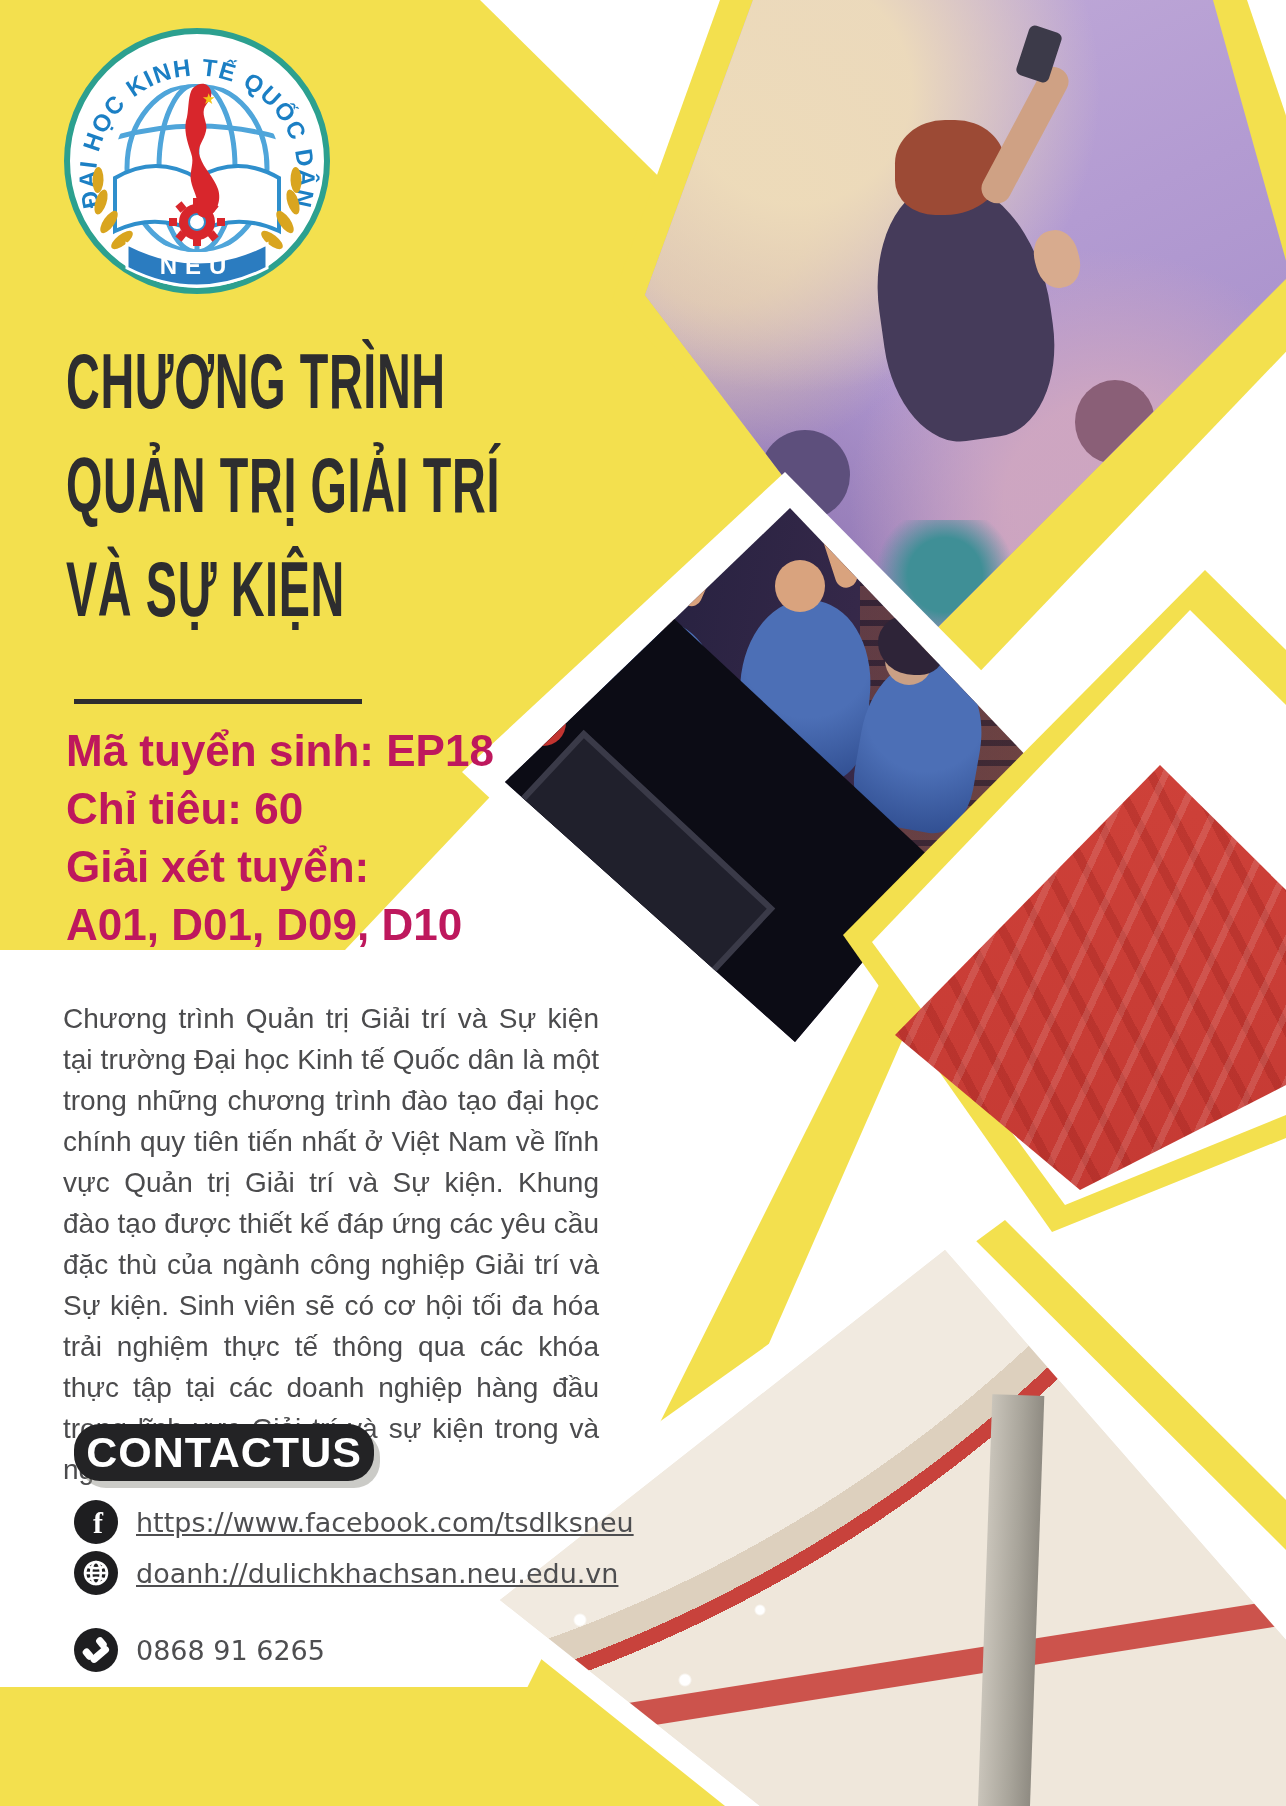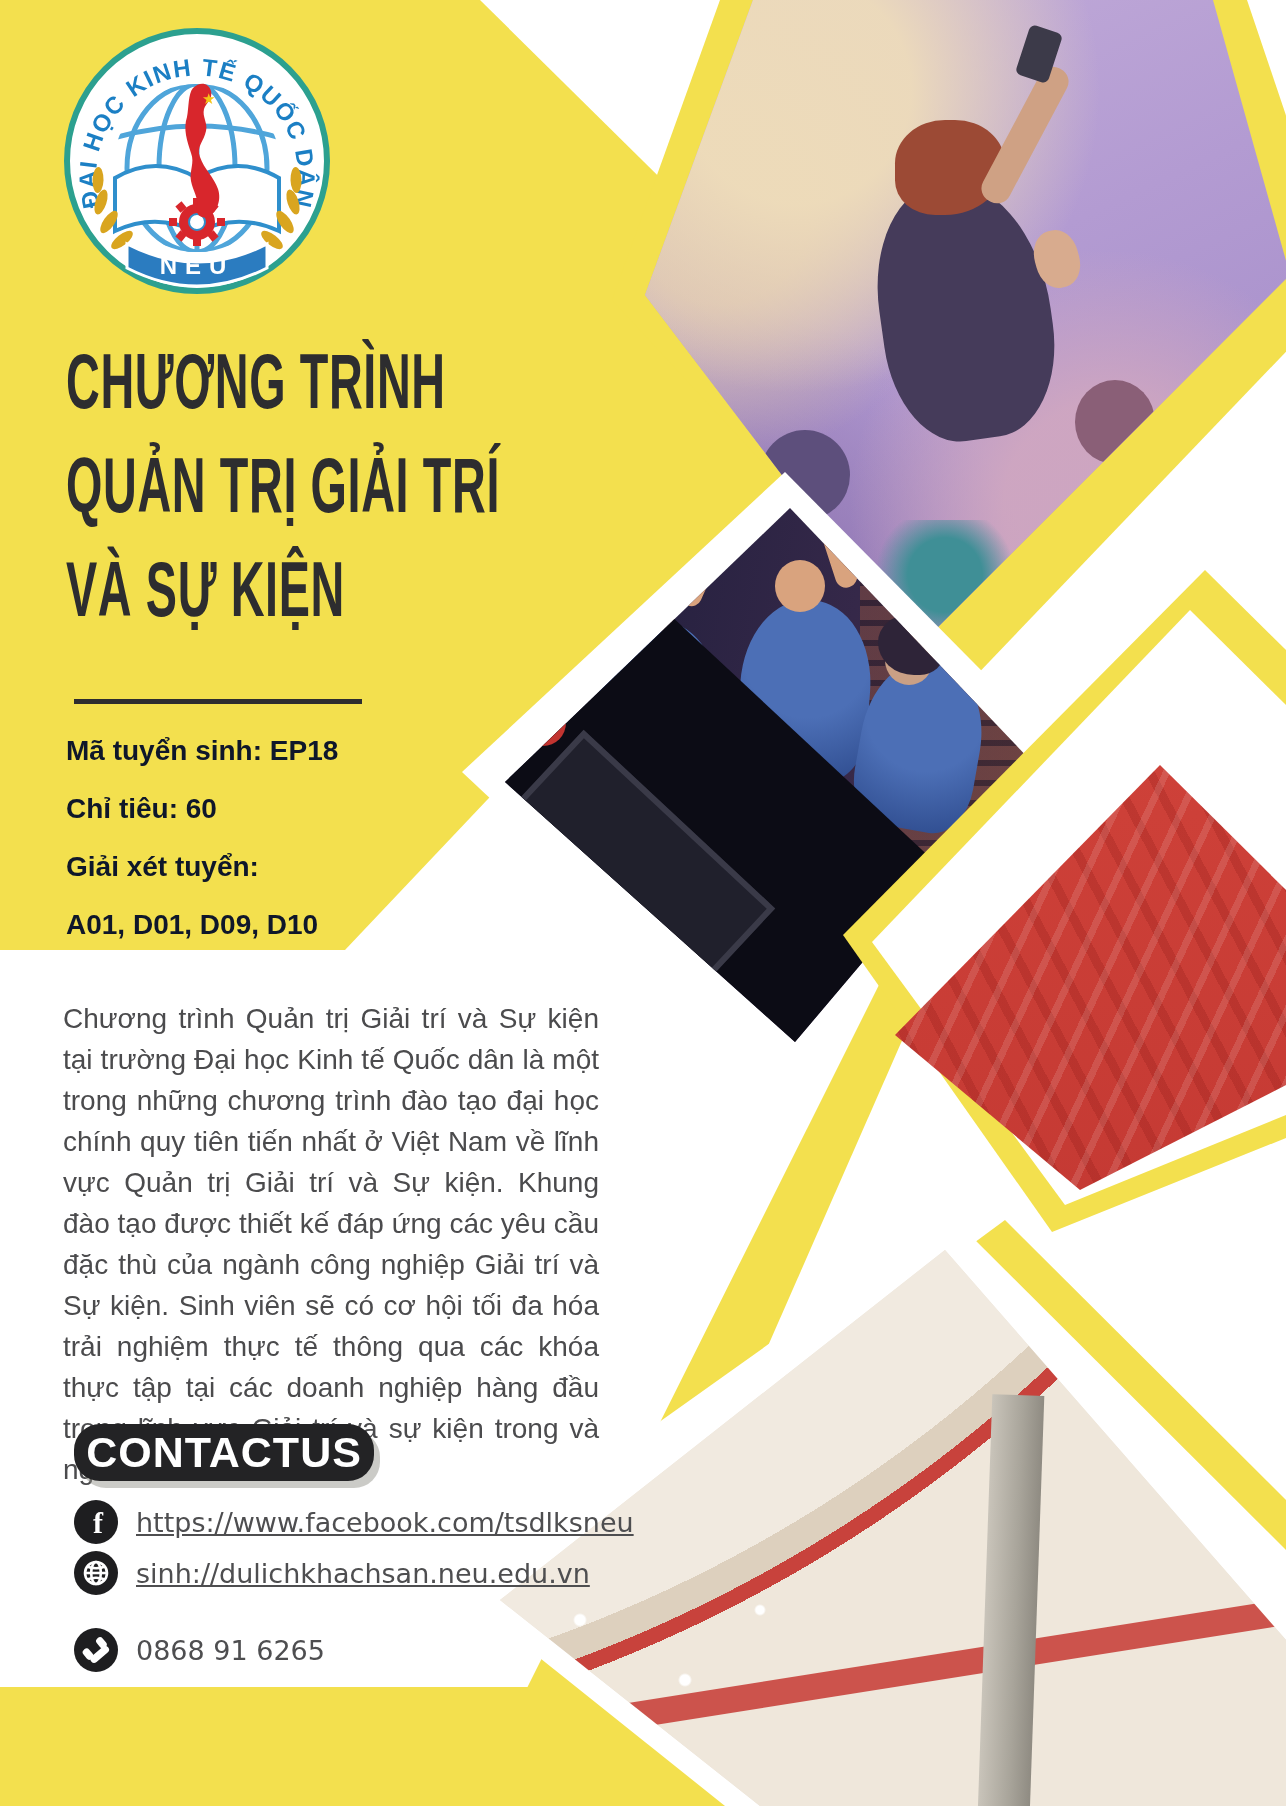--- a/index.html
+++ b/index.html
@@ -85,21 +85,21 @@
     background:
       radial-gradient(circle at 20% 30%, #fff 0 5px, rgba(255,255,255,0) 7px),
       radial-gradient(circle at 55% 60%, #fff 0 5px, rgba(255,255,255,0) 7px),
       radial-gradient(circle at 80% 25%, #fff 0 4px, rgba(255,255,255,0) 6px);}
   
   .logo{position:absolute;left:62px;top:26px;width:270px;height:270px;}
   .title{position:absolute;left:66px;color:#2d2d2f;font-weight:700;font-size:78px;
          letter-spacing:1px;white-space:nowrap;transform:scaleX(.60);transform-origin:left top;}
   .t1{top:336px;}.t2{top:440px;}.t3{top:544px;}
   .title-underline{position:absolute;left:74px;top:699px;width:288px;height:5px;background:#2d2d2f;}
-  .program{position:absolute;left:66px;top:722px;color:#0f172a;font-weight:700;font-size:28px;line-height:58px;white-space:nowrap;}
+  .program{position:absolute;left:66px;top:722px;color:#be185d;font-weight:700;font-size:44px;line-height:58px;white-space:nowrap;}
   .paragraph{position:absolute;left:63px;top:998px;width:536px;color:#4b4b4d;
              font-size:28px;line-height:41px;text-align:justify;}
   .contact-pill{position:absolute;left:74px;top:1424px;width:300px;height:57px;background:#232325;
                 border-radius:26px;color:#fff;font-weight:700;font-size:43px;letter-spacing:1px;
                 display:flex;align-items:center;justify-content:center;
                 box-shadow:6px 7px 0 rgba(140,140,130,.45);}
   .contact-row{position:absolute;left:74px;height:44px;display:flex;align-items:center;gap:18px;
                color:#4e4e50;font-size:27px;white-space:nowrap;font-family:"DejaVu Sans",sans-serif;}
   .r1{top:1500px;}.r2{top:1551px;}.r3{top:1604px;margin-top:24px;}
   .contact-row svg{flex:0 0 auto;}
@@ -242,21 +242,21 @@
     <svg width="44" height="44" viewBox="0 0 44 44">
       <circle cx="22" cy="22" r="22" fill="#1e1e20"></circle>
       <g stroke="#ffffff" stroke-width="2.6" fill="none">
         <circle cx="22" cy="22" r="11"></circle>
         <ellipse cx="22" cy="22" rx="4.8" ry="11"></ellipse>
         <line x1="11" y1="22" x2="33" y2="22"></line>
         <path d="M13,15.5 Q22,19 31,15.5"></path>
         <path d="M13,28.5 Q22,25 31,28.5"></path>
       </g>
     </svg>
-    <span class="contact-link">sinh://dulichkhachsan.neu.edu.vn</span>
+    <span class="contact-link">doanh://dulichkhachsan.neu.edu.vn</span>
   </div>
 
   <div class="contact-row r3">
     <svg width="44" height="44" viewBox="0 0 44 44">
       <circle cx="22" cy="22" r="22" fill="#1e1e20"></circle>
       <g transform="rotate(-40 22 22)" fill="#ffffff">
         <rect x="11" y="24" width="22" height="7.5" rx="3.75"></rect>
         <rect x="9.5" y="14" width="7.5" height="12" rx="3.5"></rect>
         <rect x="27" y="14" width="7.5" height="12" rx="3.5"></rect>
       </g>

